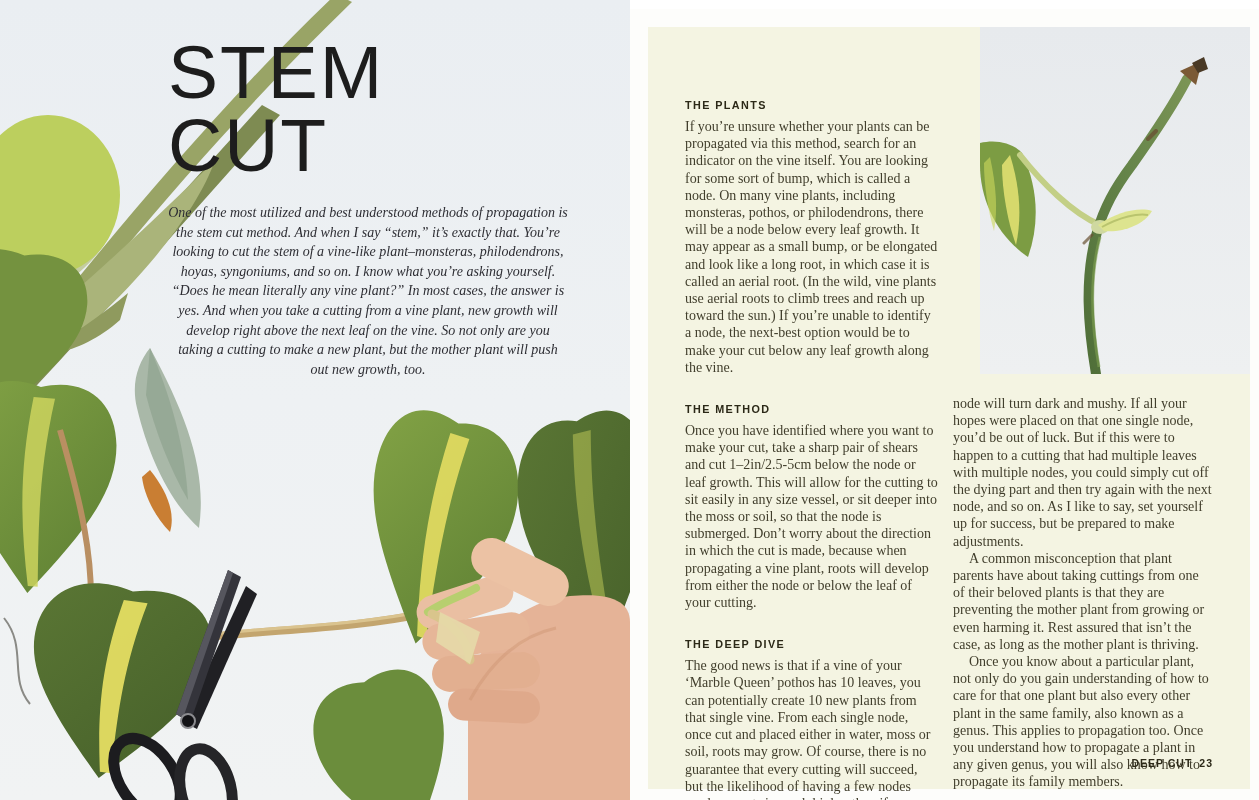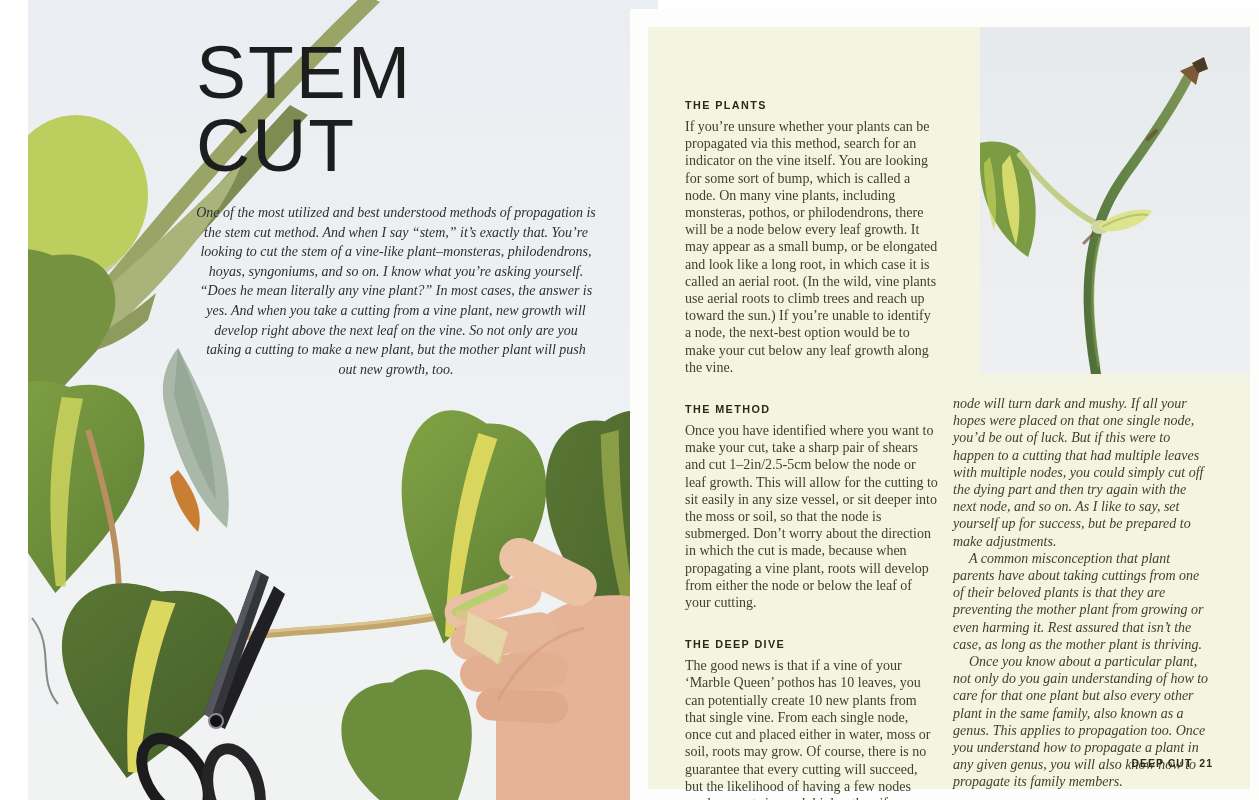--- a/index.html
+++ b/index.html
@@ -3,40 +3,40 @@
 <meta charset="utf-8">
 <style>
   * { margin:0; padding:0; box-sizing:border-box; }
   html,body { background:#888; }
   .stage {
     position:relative; width:1259px; height:800px;
     background:#ffffff; overflow:hidden; margin:0 auto;
     font-family:"Liberation Serif", serif;
   }
   
-  .photo-left { position:absolute; left:0; top:0; width:630px; height:560px;margin-left:28px; }
+  .photo-left { position:absolute; left:0; top:0; width:630px; height:560px; }
   .photo-left svg { display:block; }
   .title {
     position:absolute; left:168px; top:36px;
     font-family:"Liberation Sans", sans-serif;
     font-weight:300; font-size:75px; line-height:73px;
     letter-spacing:2px; color:#1d1d1d;
   }
   .intro {
     position:absolute; left:168px; top:203px; width:400px;
     font-family:"Liberation Serif", serif; font-style:italic;
     font-size:14px; line-height:19.6px; color:#2e2e34;text-align:center;
   }
   
   .page-right { position:absolute; left:630px; top:9px; width:629px; height:800px; background:#fdfdfb; }
   .cream { position:absolute; left:18px; top:18px; width:602px; height:762px; background:#f4f4e2; }
   .photo-right { position:absolute; left:350px; top:18px; width:270px; height:347px; }
   .col { position:absolute; color:#3f3c2b; }
   .col1 { left:55px;  top:90px;  width:253px; }
-  .col2 { left:323px; top:386px; width:260px;font-style:italic; }
+  .col2 { left:323px; top:386px; width:260px; }
   .col h3 {
     font-family:"Liberation Sans", sans-serif; font-weight:bold;
     font-size:10.8px; letter-spacing:1.4px; color:#2b2817;
     margin:0 0 7px 0;
   }
   .col h3 + p { margin-top:0; }
   .col h3:not(:first-child) { margin-top:27px; }
   .col p {
     font-family:"Liberation Serif", serif;
     font-size:14px; line-height:17.2px; color:#413e2c;
@@ -209,17 +209,17 @@
       <p class="indent">If a node fails to produce roots, it will begin to die. You’ll be able to tell exactly the cut end and</p>
     </div>
 
     <div class="col col2">
       <p>node will turn dark and mushy. If all your hopes were placed on that one single node, you’d be out of luck. But if this were to happen to a cutting that had multiple leaves with multiple nodes, you could simply cut off the dying part and then try again with the next node, and so on. As I like to say, set yourself up for success, but be prepared to make adjustments.</p>
       <p class="indent">A common misconception that plant parents have about taking cuttings from one of their beloved plants is that they are preventing the mother plant from growing or even harming it. Rest assured that isn’t the case, as long as the mother plant is thriving.</p>
       <p class="indent">Once you know about a particular plant, not only do you gain understanding of how to care for that one plant but also every other plant in the same family, also known as a genus. This applies to propagation too. Once you understand how to propagate a plant in any given genus, you will also know how to propagate its family members.</p>
     </div>
 
     <div class="folio">
-      <span>DEEP CUT</span><span class="num">21</span>
+      <span>DEEP CUT</span><span class="num">23</span>
     </div>
   </div>
 
 </div>
 
 </body></html>

